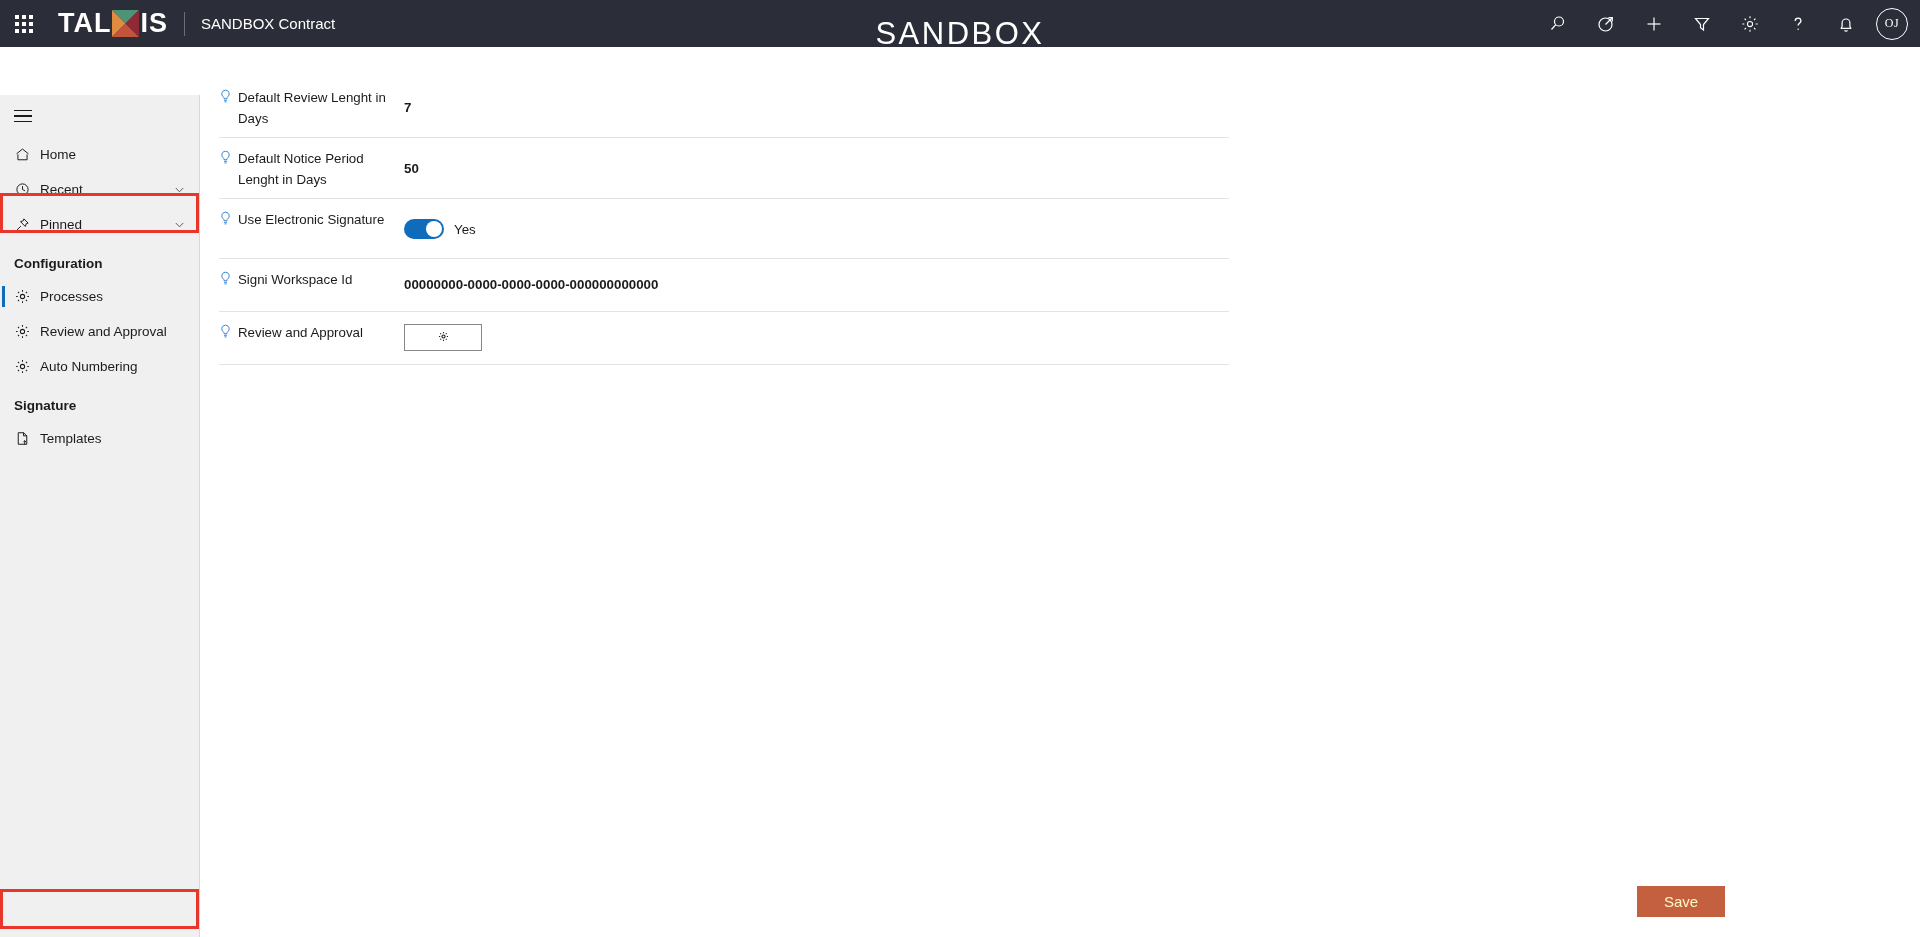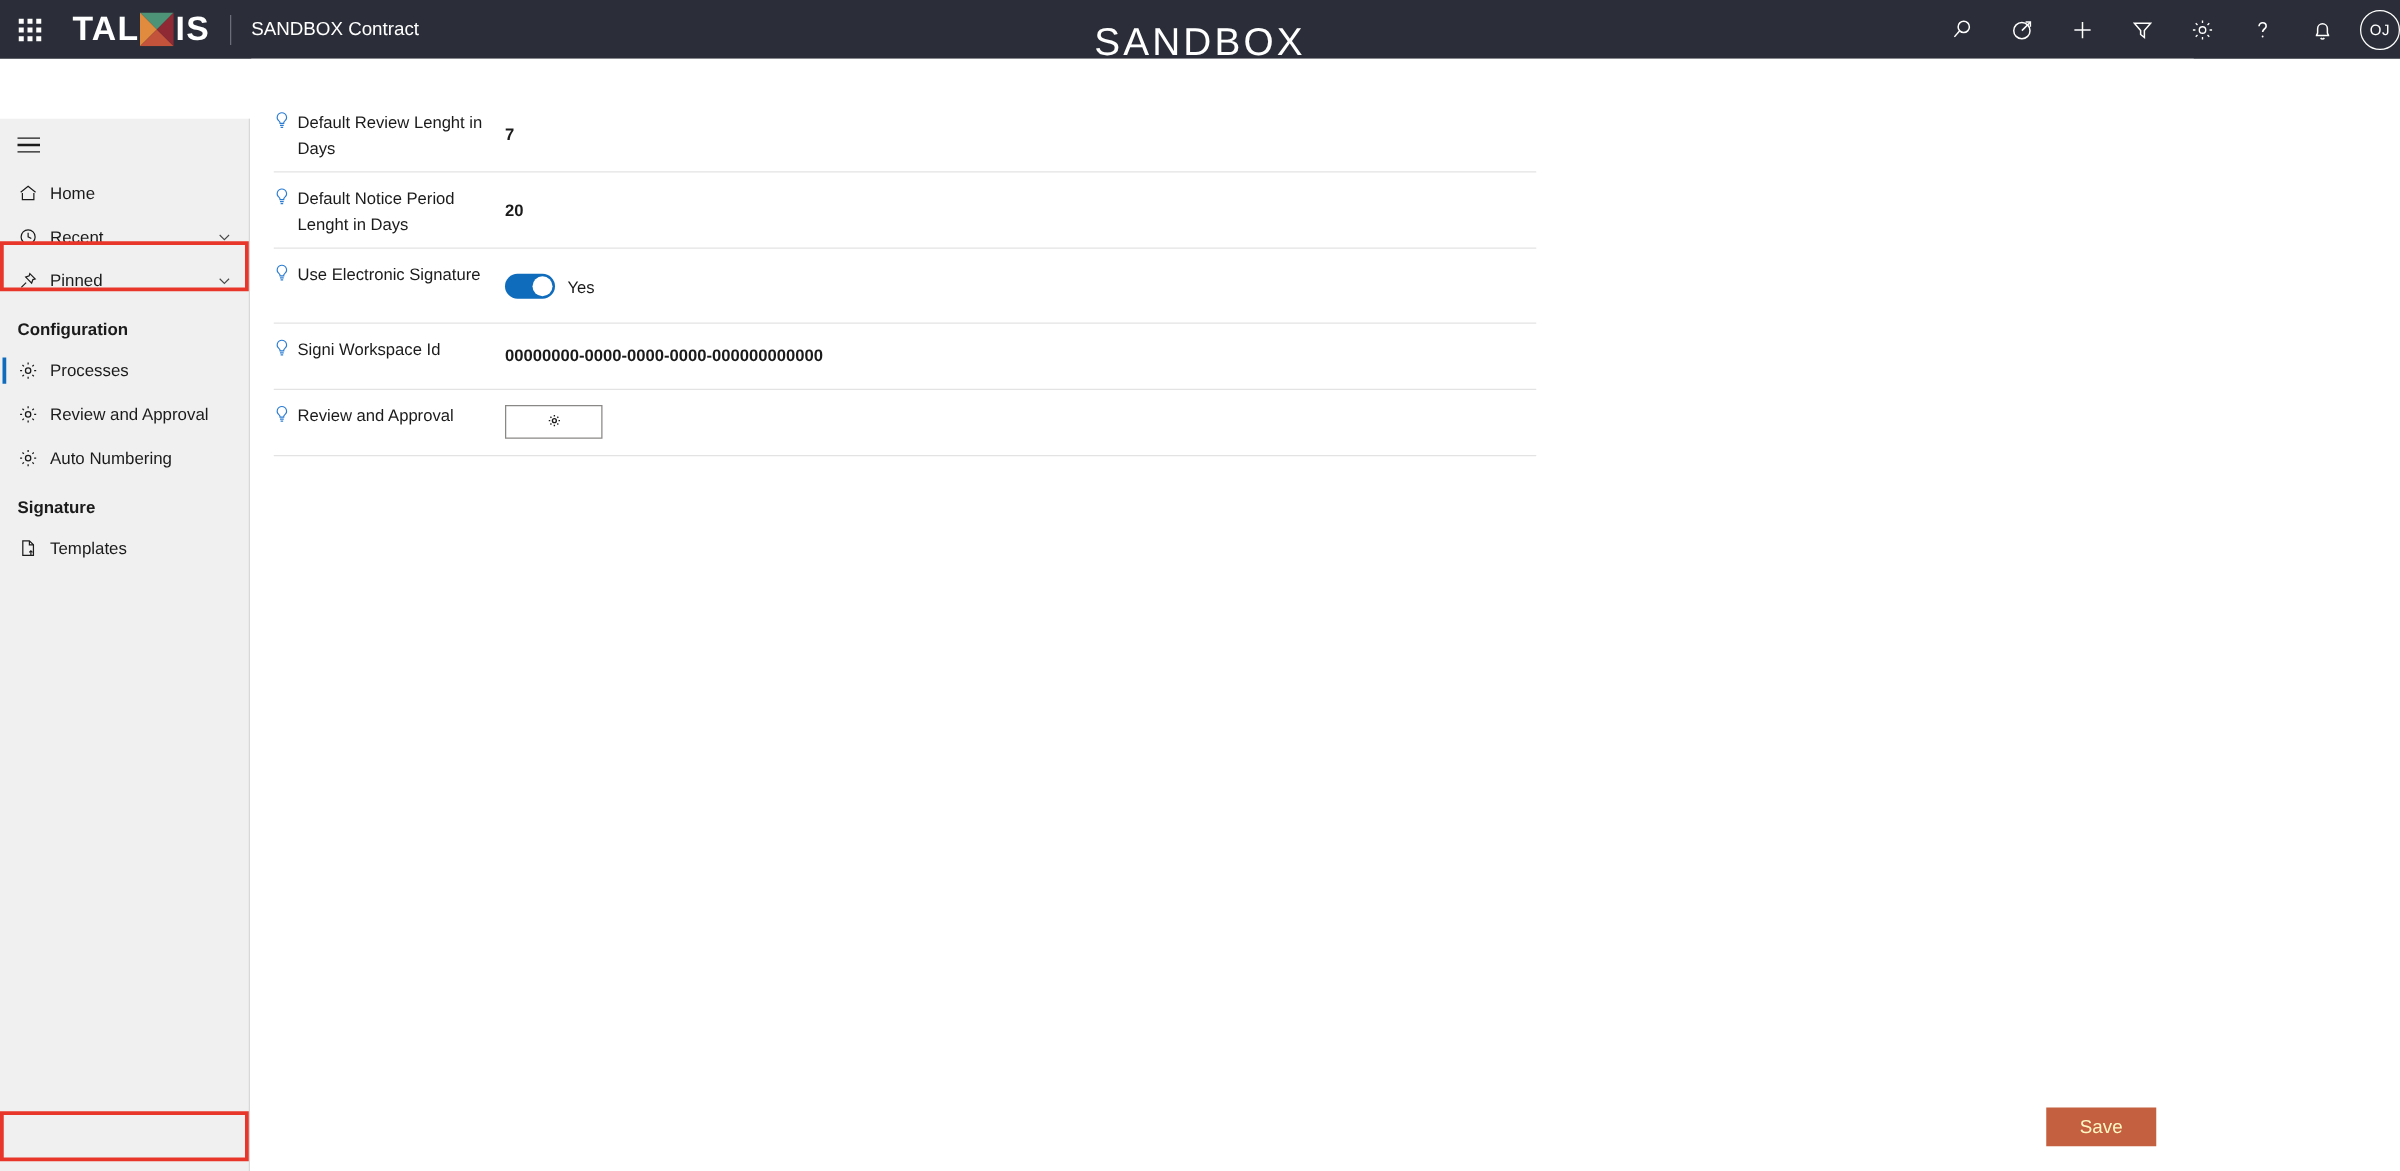--- a/index.html
+++ b/index.html
@@ -52,21 +52,21 @@
     position: absolute; left: 0; right: 0; top: 0;
     height: 47px; display: flex; align-items: center; justify-content: center;
     pointer-events: none;
   }
   .env-title span {
     color: #ffffff; font-size: 31px; font-weight: 300; letter-spacing: 2.5px; margin-top: 20px;
   }
 
   .header-actions {
     position: absolute; right: 0; top: 0; height: 47px;
-    display: flex; align-items: center; gap: 0px;
+    display: flex; align-items: center; padding-right: 12px; gap: 0px; font-family: Liberation Serif, serif;
   }
   .hicon {
     width: 48px; height: 47px;
     display: flex; align-items: center; justify-content: center;
     cursor: pointer;
   }
   .hicon svg { display:block; }
   .avatar {
     width: 32px; height: 32px; border-radius: 50%;
     border: 1.5px solid #ffffff;
@@ -426,21 +426,21 @@
       <div class="lbl-col">
         <span class="bulb">
           <svg width="13" height="15" viewBox="0 0 14 16" fill="none" stroke="#2b7cd3" stroke-width="1">
             <path d="M7 1.2a4 4 0 0 0-2.4 7.2c.5.4.8 1 .8 1.6v.4h3.2v-.4c0-.6.3-1.2.8-1.6A4 4 0 0 0 7 1.2z"></path>
             <line x1="5.4" y1="12.1" x2="8.6" y2="12.1"></line>
             <line x1="5.9" y1="13.8" x2="8.1" y2="13.8"></line>
           </svg>
         </span>
         <span class="lbl-text">Default Notice Period Lenght in Days</span>
       </div>
-      <div class="val-col">20</div>
+      <div class="val-col">50</div>
     </div>
 
     <div class="form-row row-tall">
       <div class="lbl-col">
         <span class="bulb">
           <svg width="13" height="15" viewBox="0 0 14 16" fill="none" stroke="#2b7cd3" stroke-width="1">
             <path d="M7 1.2a4 4 0 0 0-2.4 7.2c.5.4.8 1 .8 1.6v.4h3.2v-.4c0-.6.3-1.2.8-1.6A4 4 0 0 0 7 1.2z"></path>
             <line x1="5.4" y1="12.1" x2="8.6" y2="12.1"></line>
             <line x1="5.9" y1="13.8" x2="8.1" y2="13.8"></line>
           </svg>

